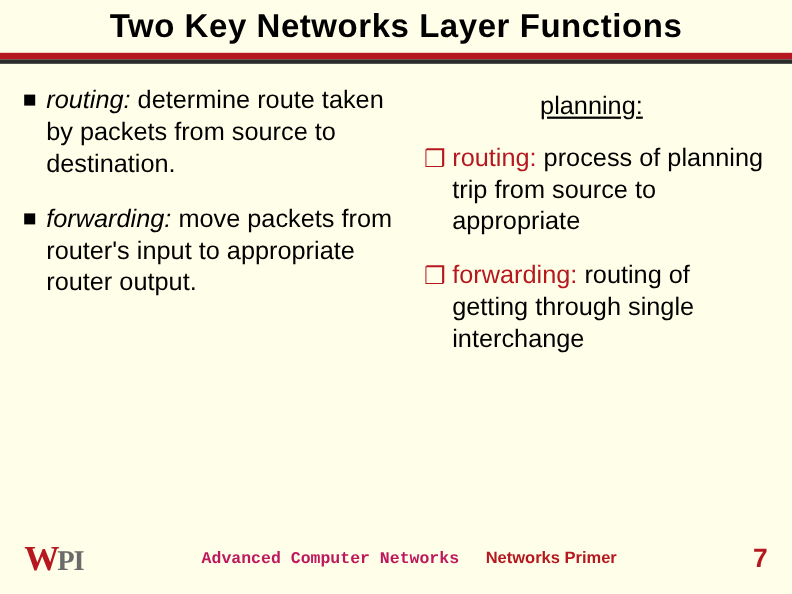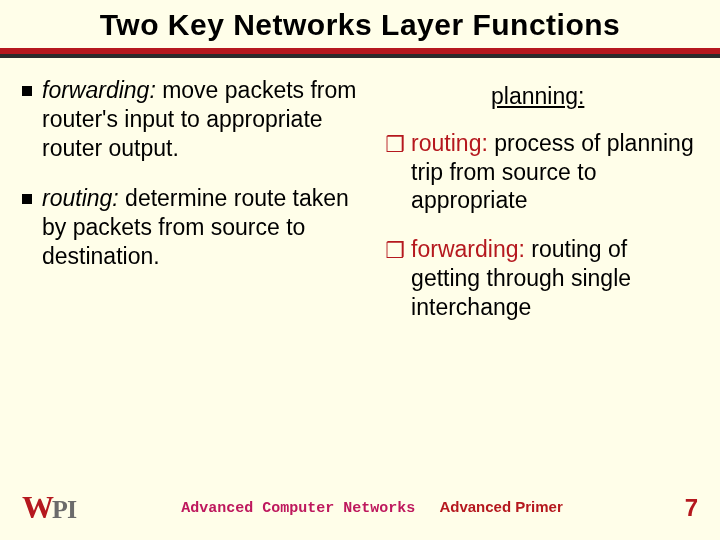--- a/index.html
+++ b/index.html
@@ -138,28 +138,28 @@
 <div class="rule"></div>
 <div class="rule-shadow"></div>
 
 <div class="content">
 
   <div class="col-left">
 
     <div class="li">
       <div class="square"></div>
       <div>
-        <span class="emph">forwarding:</span><span> move packets from router's input to appropriate router output.</span>
+        <span class="emph">routing:</span><span> determine route taken by packets from source to destination.</span>
       </div>
     </div>
 
     <div class="li">
       <div class="square"></div>
       <div>
-        <span class="emph">routing:</span><span> determine route taken by packets from source to destination.</span>
+        <span class="emph">forwarding:</span><span> move packets from router's input to appropriate router output.</span>
       </div>
     </div>
 
   </div>
 
   <div class="col-right">
 
     <div class="analogy">planning:</div>
 
     <div class="r-li">
@@ -180,16 +180,16 @@
 
 </div>
 
 <div class="footer">
   <div class="logo">
     <span class="w">W</span>
       <span class="pi">PI</span>
   </div>
   <div class="footer-mid">
     <span class="course">Advanced Computer Networks</span>
-    <span class="topic">Advanced Primer</span>
+    <span class="topic">Networks Primer</span>
   </div>
   <div class="pagenum">7</div>
 </div>
 
 </body></html>

